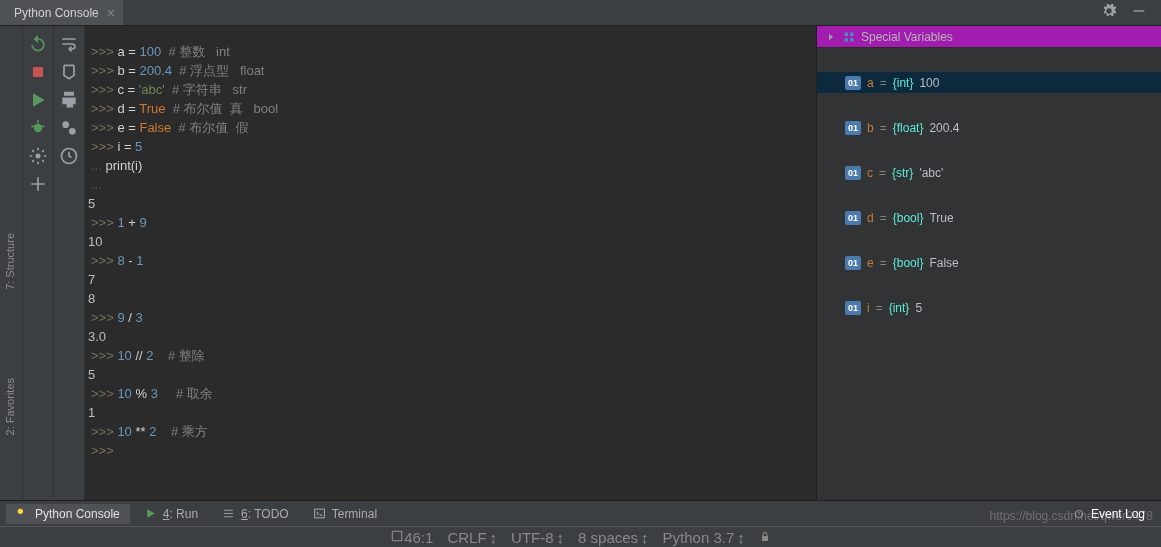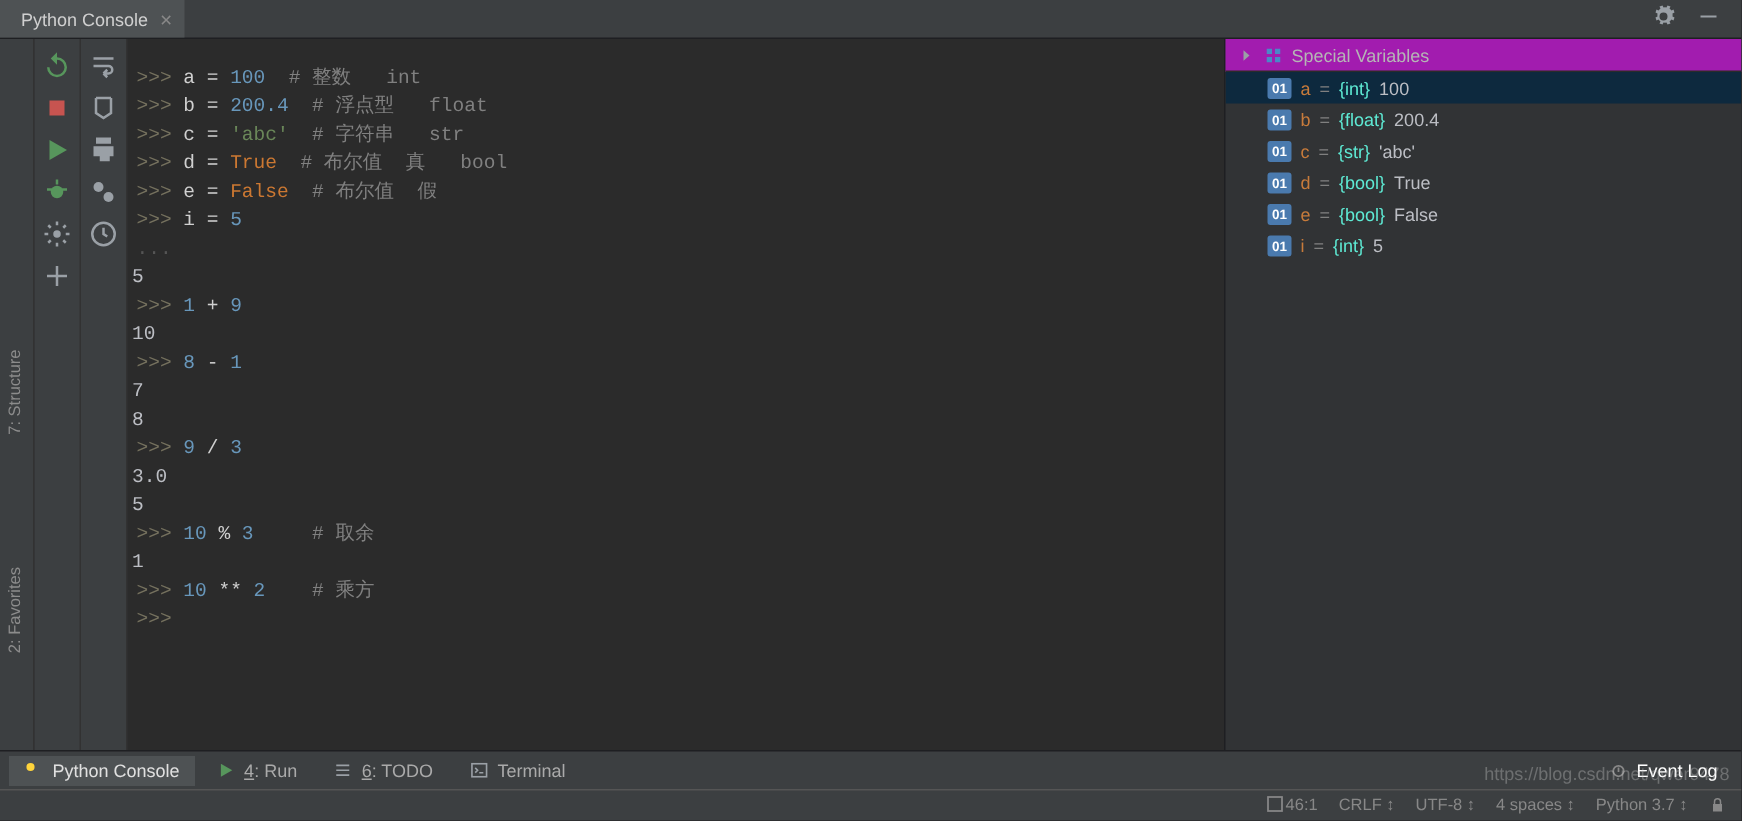--- a/index.html
+++ b/index.html
@@ -80,21 +80,21 @@
       height: 20px;
       display: flex;
       align-items: center;
       justify-content: center;
       cursor: pointer;
     }
     .console-main {
       flex: 1;
       background: #2b2b2b;
       overflow: auto;
-      font-family: Liberation Mono, monospace;
+      font-family: Liberation Sans, sans-serif;
       font-size: 13px;
       padding: 16px 0;
       min-width: 0;
     }
     .code-line {
       white-space: pre;
       line-height: 19px;
       padding-left: 6px;
     }
     .prompt { color: #75715e; }
@@ -125,20 +125,21 @@
     }
     .var-header svg { width: 12px; height: 12px; }
     .var-list { flex: 1; overflow: auto; }
     .var-row {
       display: flex;
       align-items: center;
       height: 21px;
       padding-left: 28px;
       gap: 6px;
       cursor: pointer;
+      margin-top: 24px;
     }
     .var-row.selected { background: #0d293e; }
     .var-badge {
       background: #4a7aae;
       color: #fff;
       font-size: 9px;
       font-weight: bold;
       border-radius: 2px;
       width: 16px;
       height: 14px;
@@ -172,23 +173,23 @@
     .tool-tab.active { background: #4e5254; color: #e0e0e0; border-radius: 0; }
     .tool-tab svg { width: 13px; height: 13px; }
     .tool-tab .underline { text-decoration: underline; }
     .event-log { display: flex; align-items: flex-end; gap: 5px; color: #ffffff; padding-right: 10px; cursor: pointer; }
     .status-bar {
       height: 21px;
       background: #3c3f41;
       border-top: 1px solid #555;
       display: flex;
       align-items: center;
-      justify-content: flex-end;
+      justify-content: center;
       padding: 0 10px;
-      font-size: 11px;
+      font-size: 15px;
       color: #888;
     }
     .status-right { display: flex; align-items: center; gap: 14px; }
     .status-item { display: flex; align-items: center; gap: 3px; cursor: pointer; }
     .watermark {
       position: absolute;
       right: 8px;
       bottom: 24px;
       color: rgba(200,200,200,0.35);
       font-size: 12px;
@@ -292,29 +293,31 @@
     </div>
   </div>
 
   <div class="console-main" id="console">
       <div class="code-line"><span class="prompt">&gt;&gt;&gt; </span><span class="var">a</span><span class="op"> = </span><span class="num">100</span><span class="comment">  # 整数   int</span></div>
       <div class="code-line"><span class="prompt">&gt;&gt;&gt; </span><span class="var">b</span><span class="op"> = </span><span class="num">200.4</span><span class="comment">  # 浮点型   float</span></div>
       <div class="code-line"><span class="prompt">&gt;&gt;&gt; </span><span class="var">c</span><span class="op"> = </span><span class="str">'abc'</span><span class="comment">  # 字符串   str</span></div>
       <div class="code-line"><span class="prompt">&gt;&gt;&gt; </span><span class="var">d</span><span class="op"> = </span><span class="kw">True</span><span class="comment">  # 布尔值  真   bool</span></div>
       <div class="code-line"><span class="prompt">&gt;&gt;&gt; </span><span class="var">e</span><span class="op"> = </span><span class="kw">False</span><span class="comment">  # 布尔值  假</span></div>
       <div class="code-line"><span class="prompt">&gt;&gt;&gt; </span><span class="var">i</span><span class="op"> = </span><span class="num">5</span></div>
+      <div class="code-line"><span class="cont">... </span><span class="var">print(i)</span></div>
       <div class="code-line"><span class="cont">... </span></div>
       <div class="code-line"><span class="output">5</span></div>
       <div class="code-line"><span class="prompt">&gt;&gt;&gt; </span><span class="num">1</span><span class="op"> + </span><span class="num">9</span></div>
       <div class="code-line"><span class="output">10</span></div>
       <div class="code-line"><span class="prompt">&gt;&gt;&gt; </span><span class="num">8</span><span class="op"> - </span><span class="num">1</span></div>
       <div class="code-line"><span class="output">7</span></div>
       <div class="code-line"><span class="output">8</span></div>
       <div class="code-line"><span class="prompt">&gt;&gt;&gt; </span><span class="num">9</span><span class="op"> / </span><span class="num">3</span></div>
       <div class="code-line"><span class="output">3.0</span></div>
+      <div class="code-line"><span class="prompt">&gt;&gt;&gt; </span><span class="num">10</span><span class="op"> // </span><span class="num">2</span><span class="comment">    # 整除</span></div>
       <div class="code-line"><span class="output">5</span></div>
       <div class="code-line"><span class="prompt">&gt;&gt;&gt; </span><span class="num">10</span><span class="op"> % </span><span class="num">3</span><span class="comment">     # 取余</span></div>
       <div class="code-line"><span class="output">1</span></div>
       <div class="code-line"><span class="prompt">&gt;&gt;&gt; </span><span class="num">10</span><span class="op"> ** </span><span class="num">2</span><span class="comment">    # 乘方</span></div>
       <div class="code-line"><span class="prompt">&gt;&gt;&gt; </span></div>
     </div>
 
   <div class="var-panel">
     <div class="var-header">
       <svg viewBox="0 0 24 24" fill="#9aa0a6">
@@ -416,21 +419,21 @@
 <div class="status-bar">
   <div>
     <svg width="14" height="14" viewBox="0 0 24 24" fill="none" stroke="#888" stroke-width="2">
         <rect x="4" y="4" width="16" height="16"></rect>
       </svg>
   </div>
   <div class="status-right">
     <span class="status-item">46:1</span>
     <span class="status-item"><span>CRLF</span> ↕</span>
     <span class="status-item"><span>UTF-8</span> ↕</span>
-    <span class="status-item"><span>4 spaces</span> ↕</span>
+    <span class="status-item"><span>8 spaces</span> ↕</span>
     <span class="status-item"><span>Python 3.7</span> ↕</span>
     <span class="status-item">
       <svg width="12" height="12" viewBox="0 0 24 24" fill="#888">
           <path d="M7 10V7a5 5 0 0110 0v3h1v10H6V10zm2 0h6V7a3 3 0 00-6 0z"></path>
         </svg>
     </span>
   </div>
 </div>
 
 <div class="watermark">https://blog.csdn.net/qwer9478</div>

